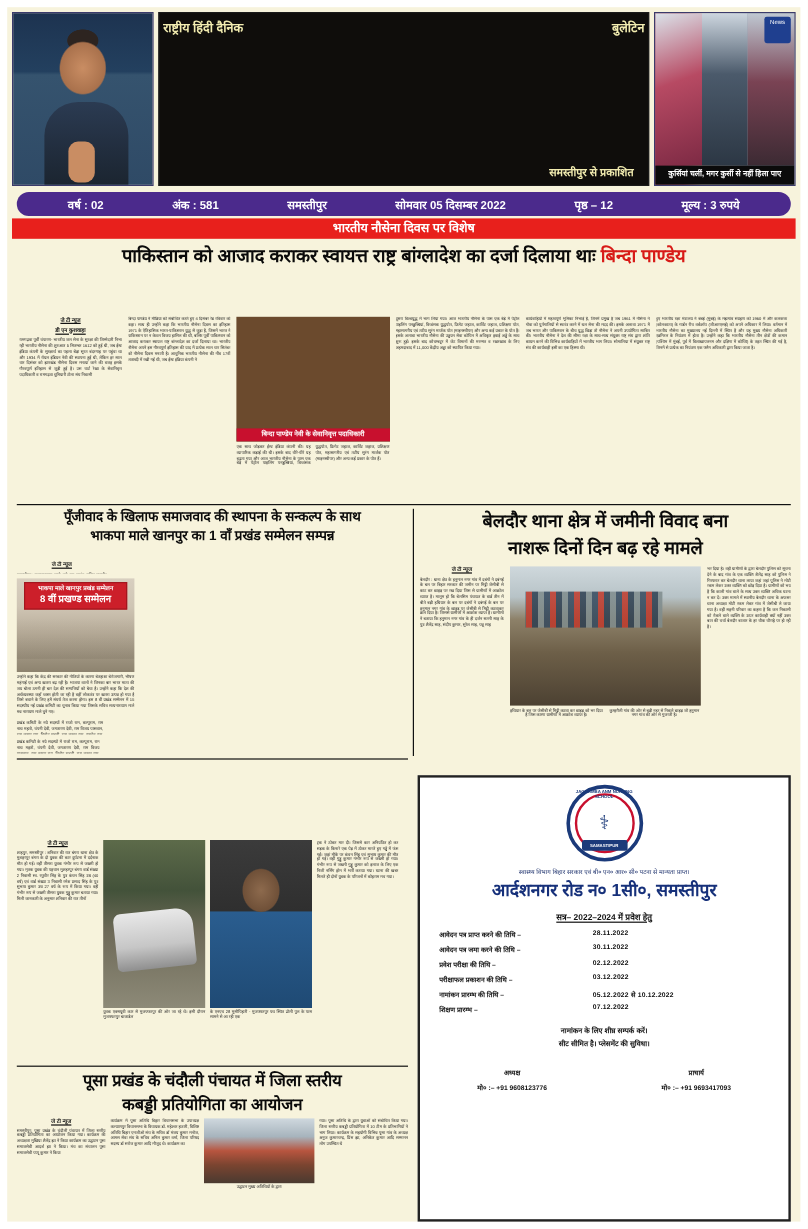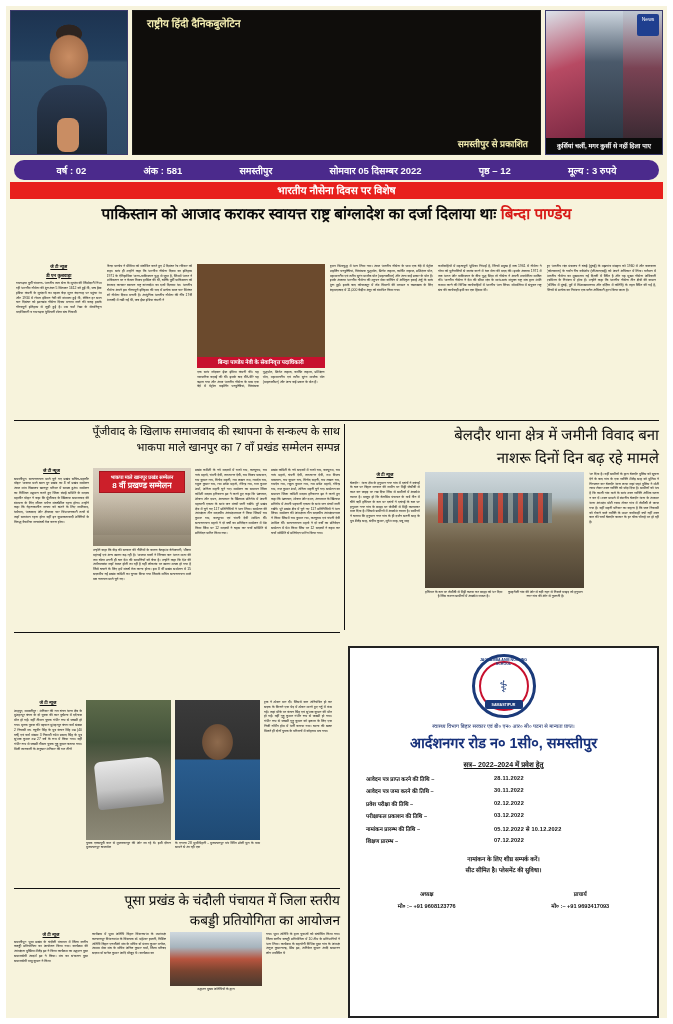--- a/index.html
+++ b/index.html
@@ -71,21 +71,22 @@
     background: #0f0d0b;
     border: 1px solid #1a1a1a;
     position: relative;
     box-sizing: border-box;
     overflow: hidden;
   }
   .mh-kicker {
     position: absolute;
     top: 5px; left: 0; right: 0;
     display: flex;
-    padding: 0 14px;
+    justify-content: space-between;
+    padding: 0 3px;
     color: #f2ecb0;
     font-size: 10.5px;
     font-weight: bold;
   }
   .mh-title {
     position: absolute;
     left: 0; right: 0;
     top: 17px;
     text-align: center;
     color: #f2eaa0;
@@ -265,22 +266,22 @@
     font-size: 3.4px;
     text-align: center;
     color: #222;
     line-height: 1.3;
     margin-top: 1px;
   }
 
   
   .sec-head {
     position: absolute;
-    text-align: right;
-    font-weight: normal;
+    text-align: center;
+    font-weight: bold;
     color: #0a0a0a;
   }
   .rule { position: absolute; background: #111; height: 1px; }
   .vrule { position: absolute; background: #111; width: 1px; }
 
   
   .adbox {
     position: absolute;
     left: 348px; top: 646px;
     width: 311px; height: 372px;
@@ -426,24 +427,24 @@
 
     <div class="col" style="width:110px;">
       <div>हुए भारतीय रक्षा मंत्रालय ने बंबई (मुंबई) के मझगांव संग्रहण को 1960 में और कलकत्ता (कोलकाता) के गार्डन रीच वर्कशॉप (जीआरएसई) को अपने अधिकार में लिया। वर्तमान में भारतीय नौसेना का मुख्यालय नई दिल्ली में स्थित है और यह मुख्य नौसेना अधिकारी एडमिरल के नियंत्रण में होता है। उन्होंने कहा कि भारतीय नौसेना तीन क्षेत्रों की कमान (पश्चिम में मुंबई, पूर्व में विशाखापत्तनम और दक्षिण में कोच्चि) के तहत स्थित की गई है, जिनमें से प्रत्येक का नियंत्रण एक फ्लैग अधिकारी द्वारा किया जाता है।</div>
     </div>
   </div>
 
   <div class="rule" style="left:14px; top:420px; width:645px;"></div>
 
   <div class="sec-head" style="left:14px; top:424px; width:326px; font-size:11.2px; line-height:1.4;">
     <div>पूँजीवाद के खिलाफ समाजवाद की स्थापना के सन्कल्प के साथ</div>
-    <div>भाकपा माले खानपुर का 7 वाँ प्रखंड सम्मेलन सम्पन्न</div>
-  </div>
-
-  <div class="colwrap" style="left:14px; top:468px; width:326px; height:160px; gap:4px;">
+    <div>भाकपा माले खानपुर का 1 वाँ प्रखंड सम्मेलन सम्पन्न</div>
+  </div>
+
+  <div class="colwrap" style="left:14px; top:468px; width:326px; height:160px; gap:4px;flex-direction:column;">
     <div class="col" style="width:75px;">
       <div class="byline">जे टी न्यूज</div>
       <div>समस्तीपुर। सत्यनारायण माले चुने गए प्रखंड सचिव-महावीर पोद्दार  भाकपा माले खान पुर प्रखंड का 8 वाँ प्रखंड सम्मेलन आज मध्य विद्यालय खानपुर परिसर में सम्पन्न हुआ। सम्मेलन का विधिवत उद्घाटन करते हुए जिला स्थाई समिति के सदस्य महावीर पोद्दार ने कहा कि पूँजीवाद के खिलाफ समाजवाद की स्थापना के लिए जीवन पर्यन्त संघर्षशील रहना होगा। उन्होंने कहा कि नेहरूकालीन जनता को बांटने के लिए जातिवाद, धर्मवाद, भाषावाद और क्षेत्रवाद चार विभाजनकारी तत्वों से जहाँ सावधान रहना होगा वहीं इन कुफ्रकतावादी शक्तियों के विरुद्ध वैचारिक जनसंघर्ष तेज करना होगा।</div>
     </div>
 
     <div style="width:98px; display:flex; flex-direction:column;">
       <div class="ph p-meeting" style="height:78px;">
         <div class="banner">
           <div class="bt">
             <span>भाकपा माले खानपुर प्रखंड सम्मेलन</span>

